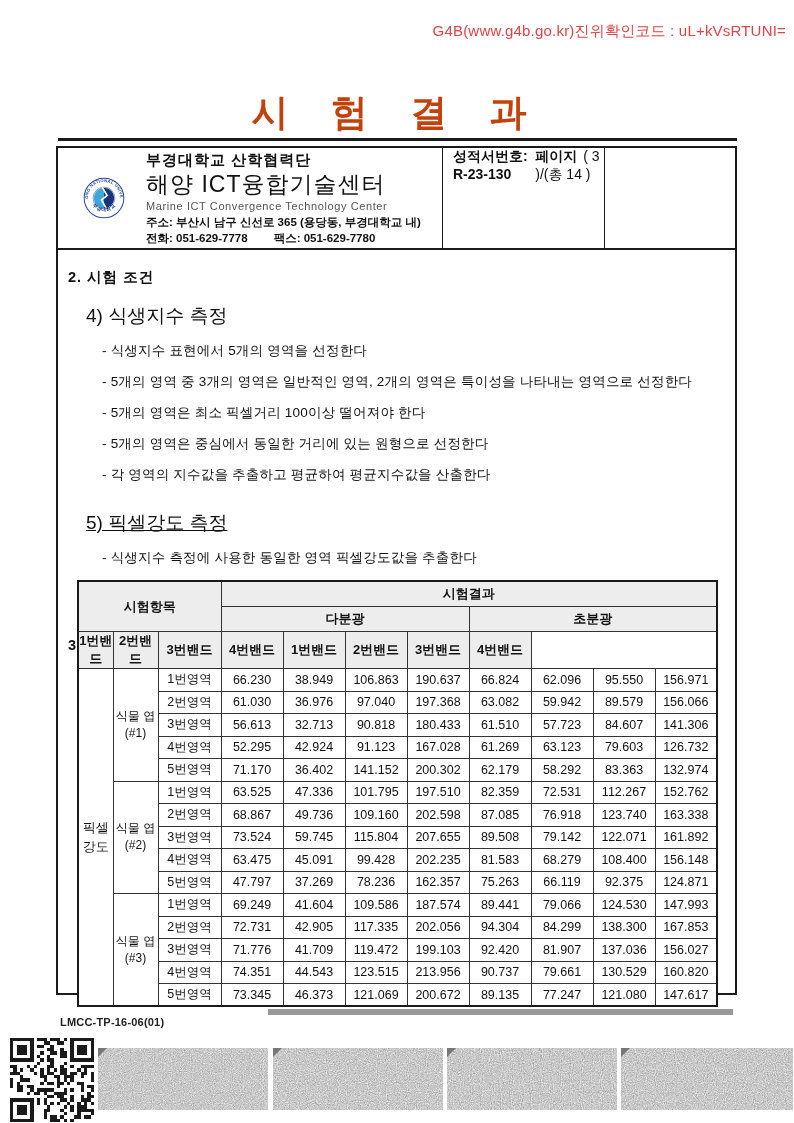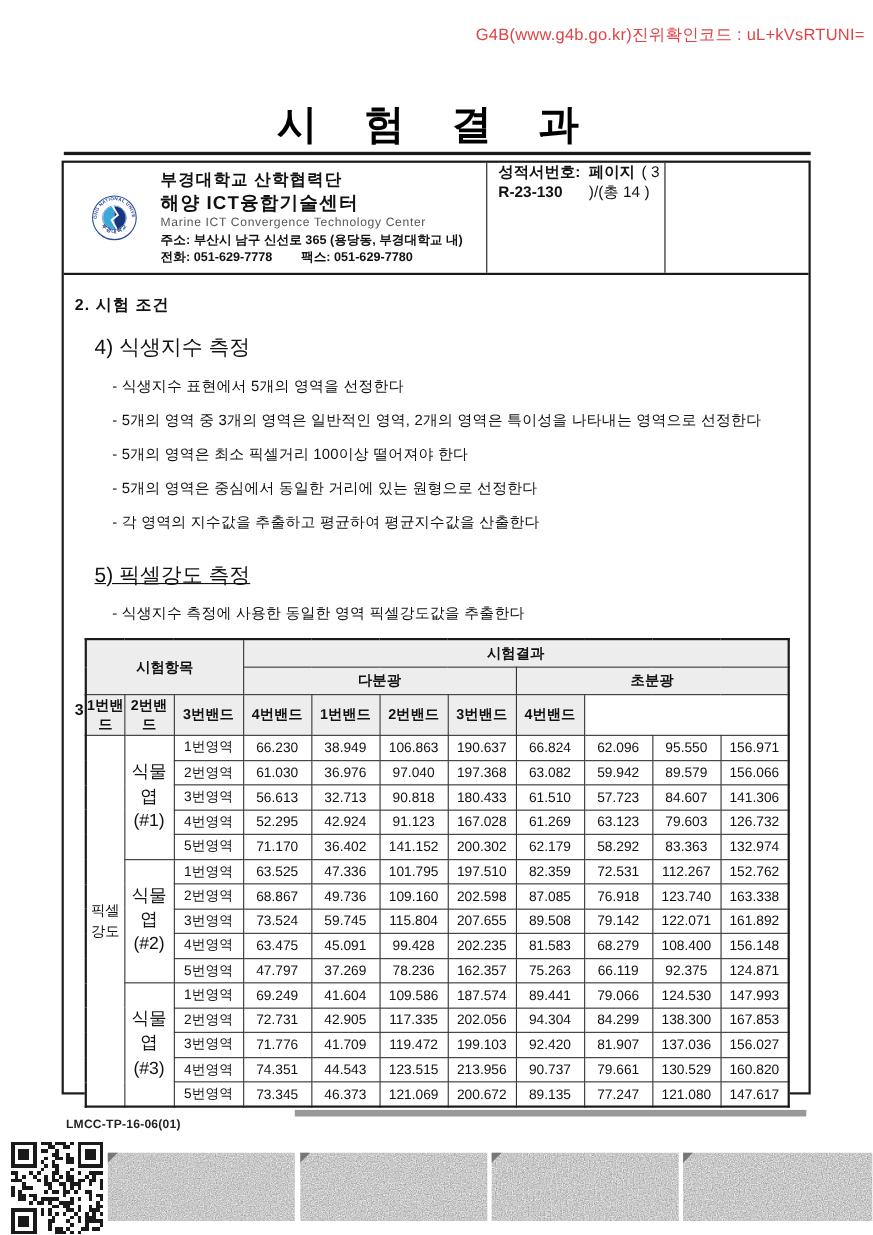--- a/index.html
+++ b/index.html
@@ -4,36 +4,36 @@
 <style>
   html,body{margin:0;padding:0;background:#fff;}
   body{font-family:"Liberation Sans","DejaVu Sans",sans-serif;color:#111;}
   #page{position:relative;width:794px;height:1123px;background:#fff;overflow:hidden;}
 
   
   .verify{position:absolute;top:22px;right:8px;font-size:15px;letter-spacing:0.2px;}
 
   
   .doc-title{position:absolute;top:88px;left:0;width:100%;text-align:center;
-    font-size:37px;font-weight:bold;letter-spacing:16px;color:#000000;}
+    font-size:37px;font-weight:bold;letter-spacing:16px;color:#c2410c;}
   .title-rule{position:absolute;top:138px;left:58px;width:679px;height:3px;background:#1a1a1a;}
 
   
   .content-box{position:absolute;top:146px;left:56px;width:681px;height:849px;
     border:2px solid #1a1a1a;box-sizing:border-box;background:#fff;}
 
   
   .hdr{display:flex;height:100px;border-bottom:2px solid #1a1a1a;}
   .hdr-left{width:385px;border-right:1.5px solid #1a1a1a;display:flex;align-items:center;padding:4px 0 4px 14px;box-sizing:border-box;}
   .hdr-mid{width:162px;border-right:1.5px solid #1a1a1a;display:flex;flex-direction:row;justify-content:center;padding-left:10px;box-sizing:border-box;gap:6px;}
   .hdr-right{flex:1;}
   .logo-wrap{width:64px;height:64px;flex:0 0 64px;margin-right:10px;}
   .org-lines{line-height:1.25;}
   .org1{font-size:15px;font-weight:bold;letter-spacing:1px;}
-  .org2{font-size:17px;font-weight:bold;letter-spacing:1px;}
+  .org2{font-size:23px;font-weight:normal;letter-spacing:1px;}
   .org3{font-size:11px;color:#555;letter-spacing:0.6px;margin-top:1px;}
   .org4{font-size:11.5px;font-weight:bold;margin-top:2px;}
   .org5{font-size:11.5px;font-weight:bold;margin-top:1px;display:flex;gap:26px;}
   .repno{font-size:14px;font-weight:bold;}
   .pageline{font-size:14px;}
   .pageline b{margin-right:6px;}
 
   
   .body-area{padding:18px 12px 0 10px;font-size:13.5px;}
   .sec-head{font-weight:bold;font-size:14.5px;letter-spacing:1px;}
@@ -44,21 +44,21 @@
 
   
   .results-table{position:absolute;top:432px;left:19px;border-collapse:collapse;table-layout:fixed;
     font-size:12.5px;background:#fff;padding-left:44px;}
   .results-table th,.results-table td{border:1px solid #333;text-align:center;vertical-align:middle;
     padding:0;overflow:hidden;}
   .results-table{border:2px solid #1a1a1a;}
   .results-table thead th{background:#ededed;font-weight:bold;font-size:13px;height:24px;}
   .results-table tbody tr{height:22.5px;}
   .measure-cell{font-size:13px;line-height:1.5;}
-  .group-cell{font-size:16px;line-height:1.4;}
+  .group-cell{font-size:12px;line-height:1.4;}
   .region-cell{font-size:12.5px;}
   .value-cell{font-size:12.5px;}
 
   
   .divider-bar{position:absolute;top:1009px;left:268px;width:465px;height:6px;background:#999;}
   .doc-code{position:absolute;top:1016px;left:60px;font-size:11px;font-weight:bold;color:#222;letter-spacing:0.2px;}
   .qr{position:absolute;top:1038px;left:10px;width:84px;height:84px;}
   .noise-block{position:absolute;top:1048px;height:62px;background:#e9e9e9;}
   .noise-block svg{display:block;width:100%;height:100%;}
   .corner-tri{position:absolute;top:0;left:0;width:0;height:0;

